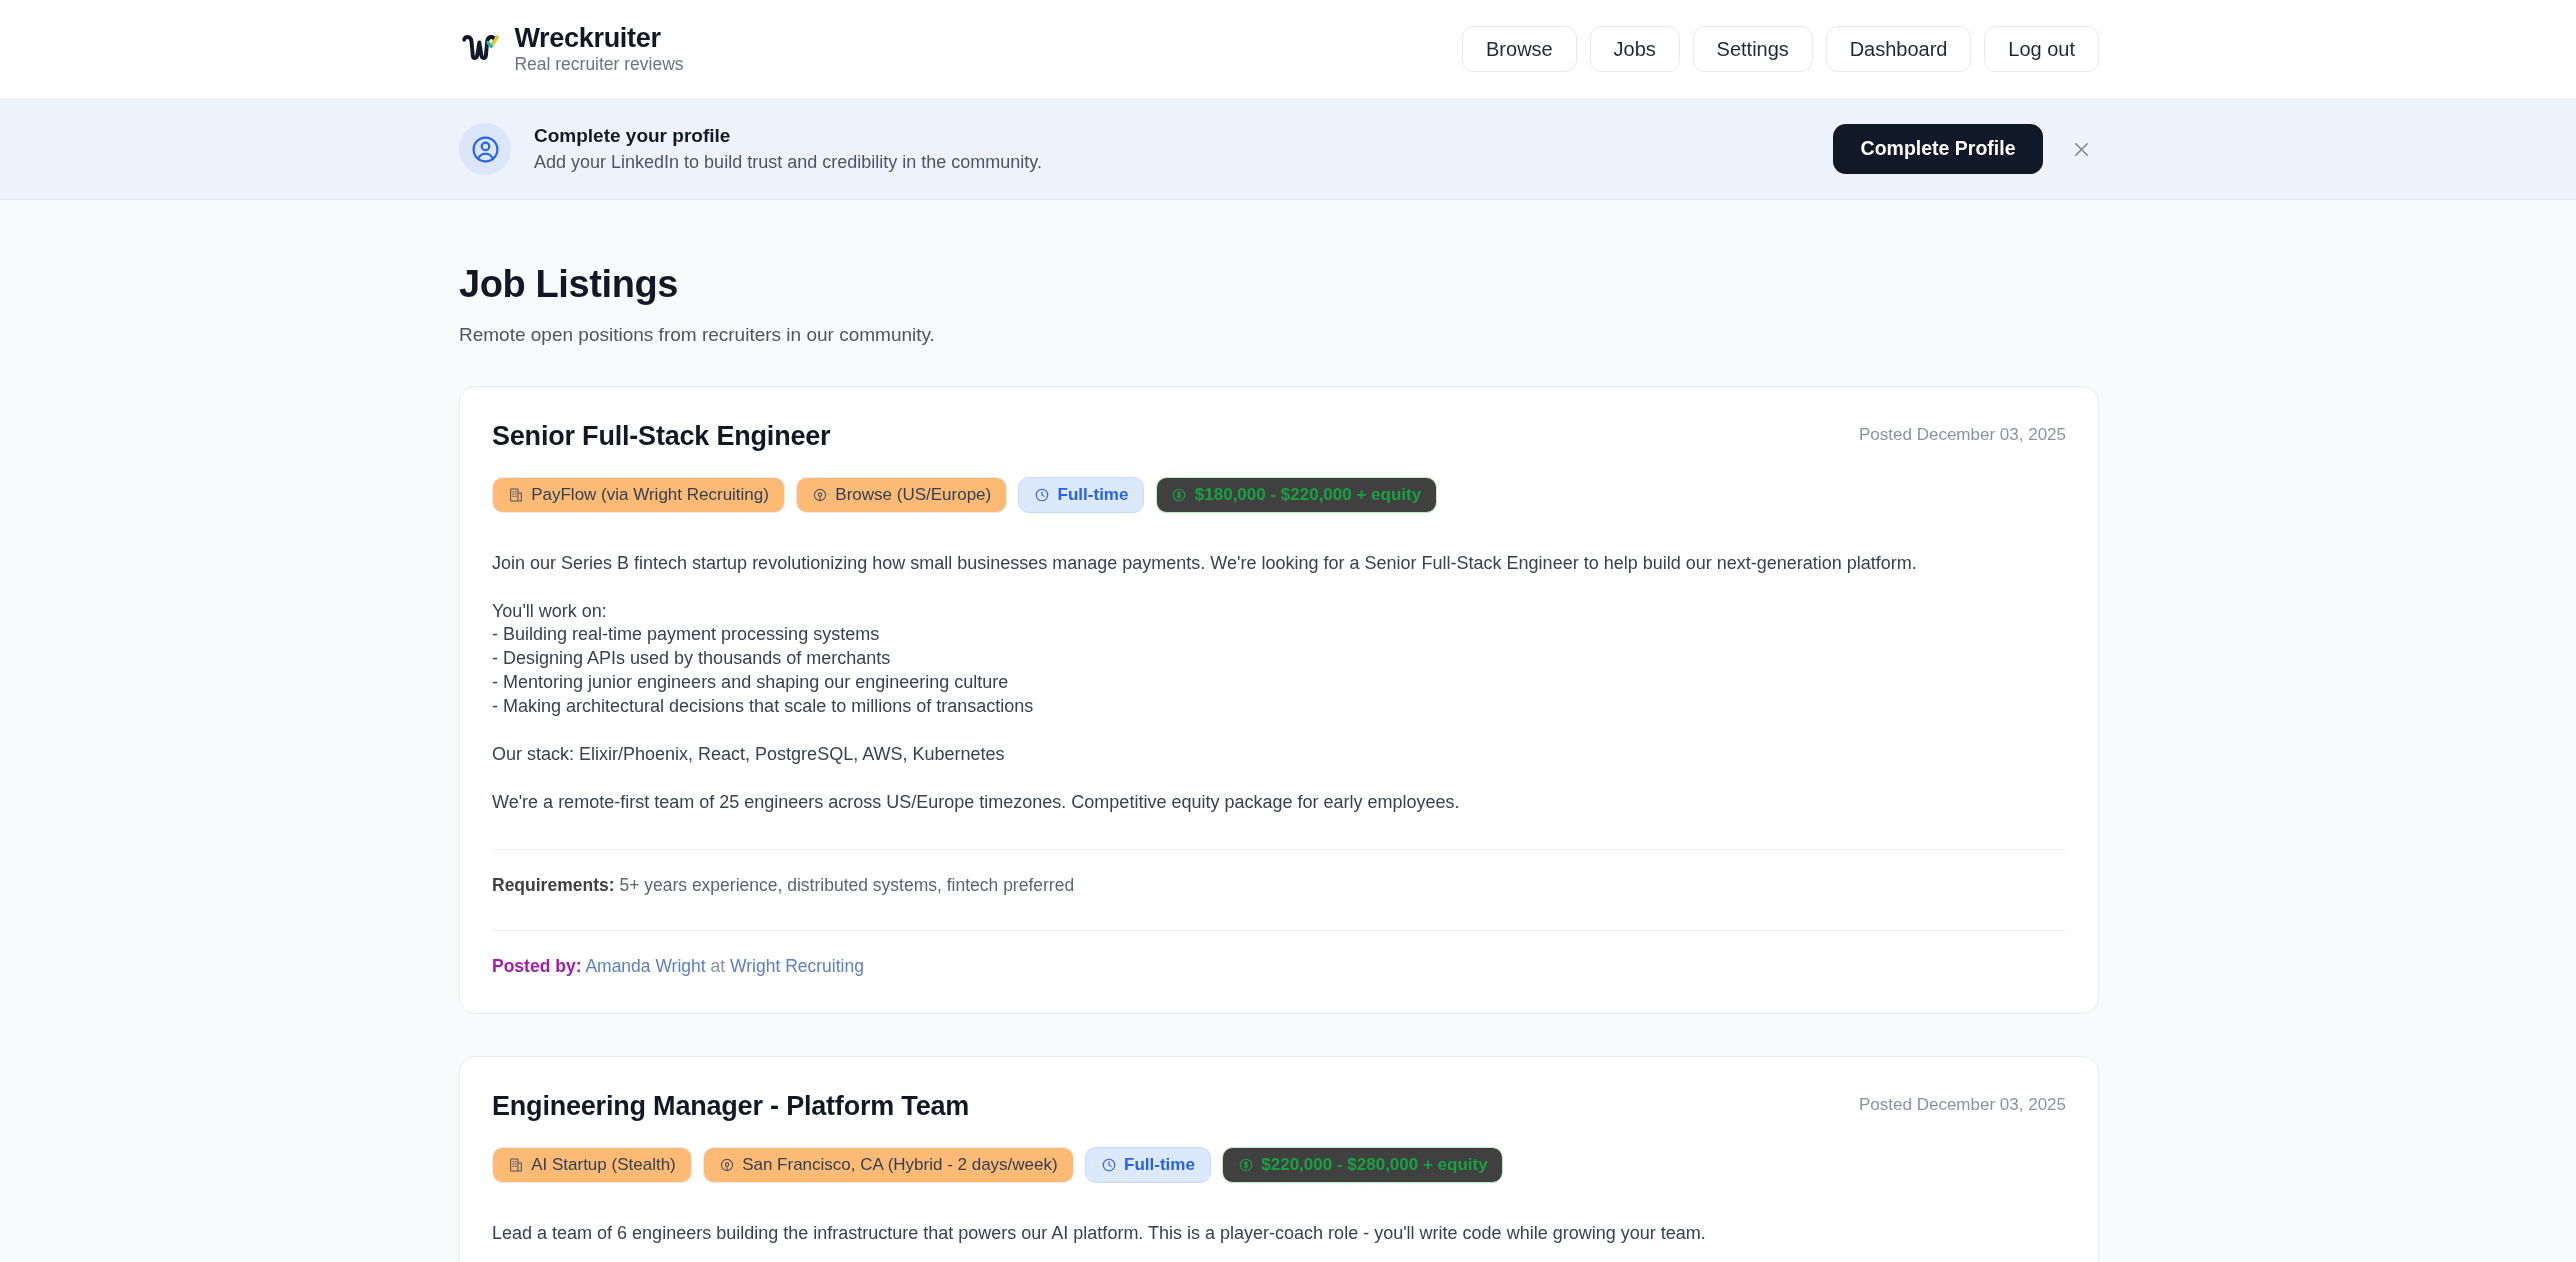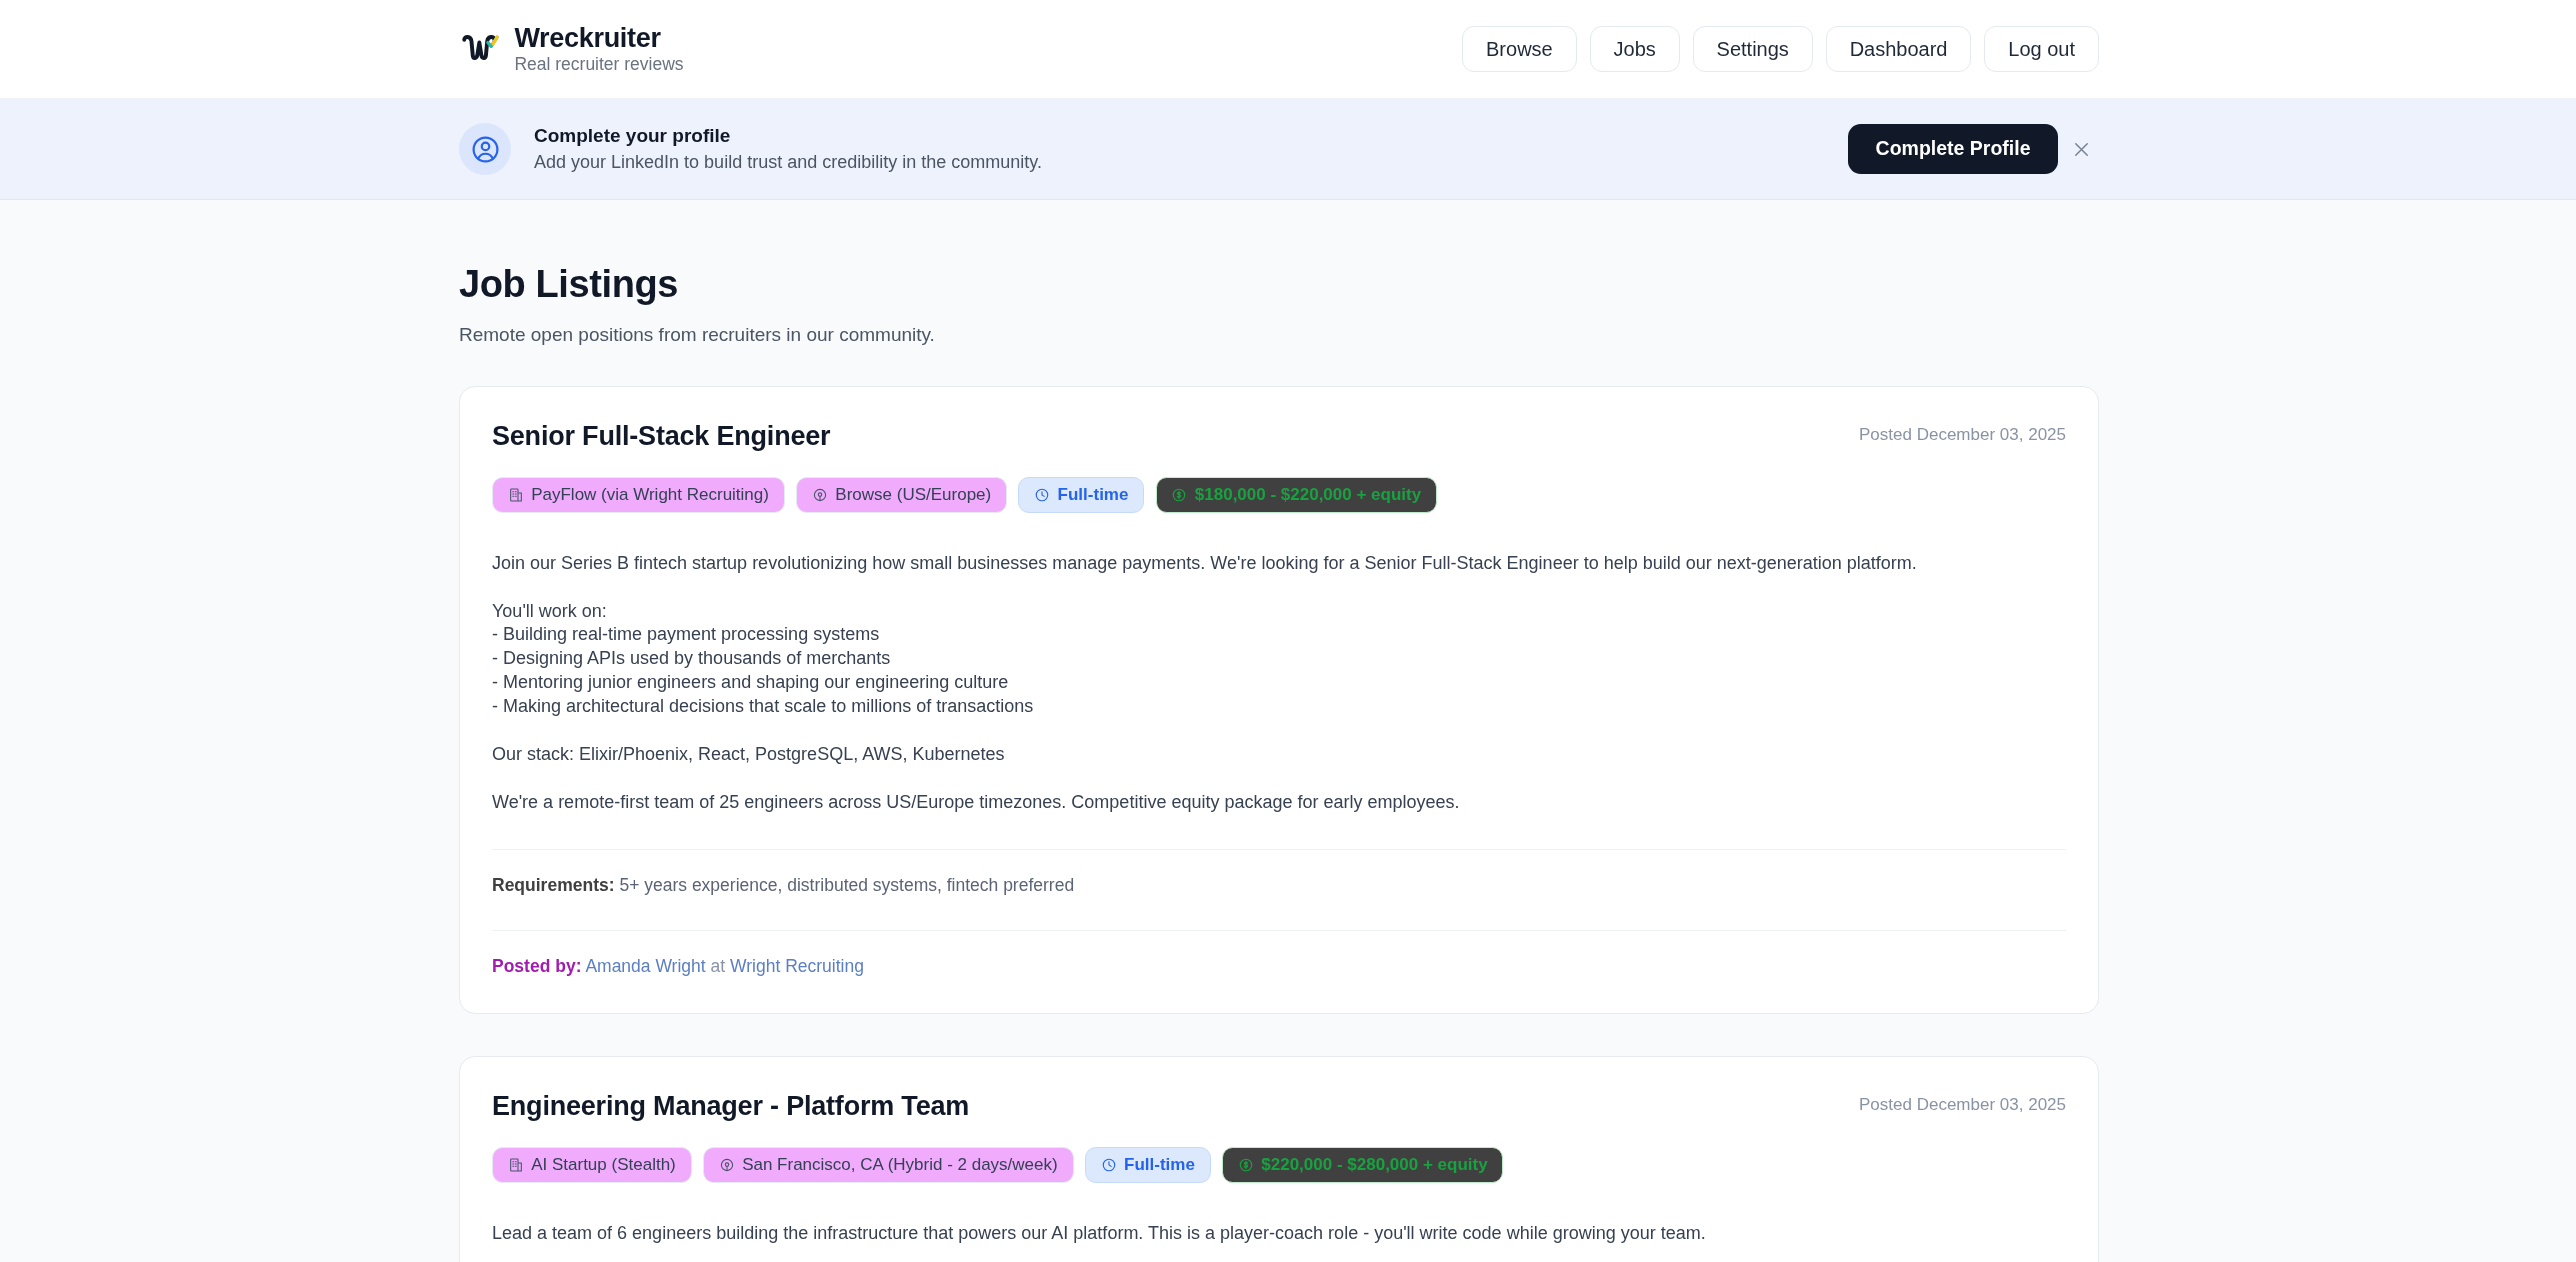--- a/index.html
+++ b/index.html
@@ -93,21 +93,21 @@
   }
   .banner-sub {
     font-size: 18px;
     color: #4b5563;
     line-height: 1.15;
   }
   .banner-actions {
     margin-left: auto;
     display: flex;
     align-items: center;
-    gap: 6px;
+    gap: 21px;
   }
   .btn-dark {
     background: #111827;
     color: #ffffff;
     border: none;
     border-radius: 12.8px;
     padding: 14px 27.5px;
     font-size: 19.5px;
     font-weight: 700;
     font-family: "Liberation Sans", sans-serif;
@@ -186,21 +186,21 @@
     align-items: center;
     gap: 7.4px;
     border-radius: 10.7px;
     padding: 7.4px 14.8px;
     font-size: 17px;
     line-height: 1.1;
     white-space: nowrap;
     border: 0.7px solid transparent;
   }
   .pill-neutral {
-    background: #f0abfc;
+    background: #fdba74;
     border-color: #e6eaf1;
     color: #344054;
   }
   .pill-blue {
     background: #dce9fd;
     border-color: #c5dafb;
     color: #2563eb;
     font-weight: 700;
   }
   .pill-green {

